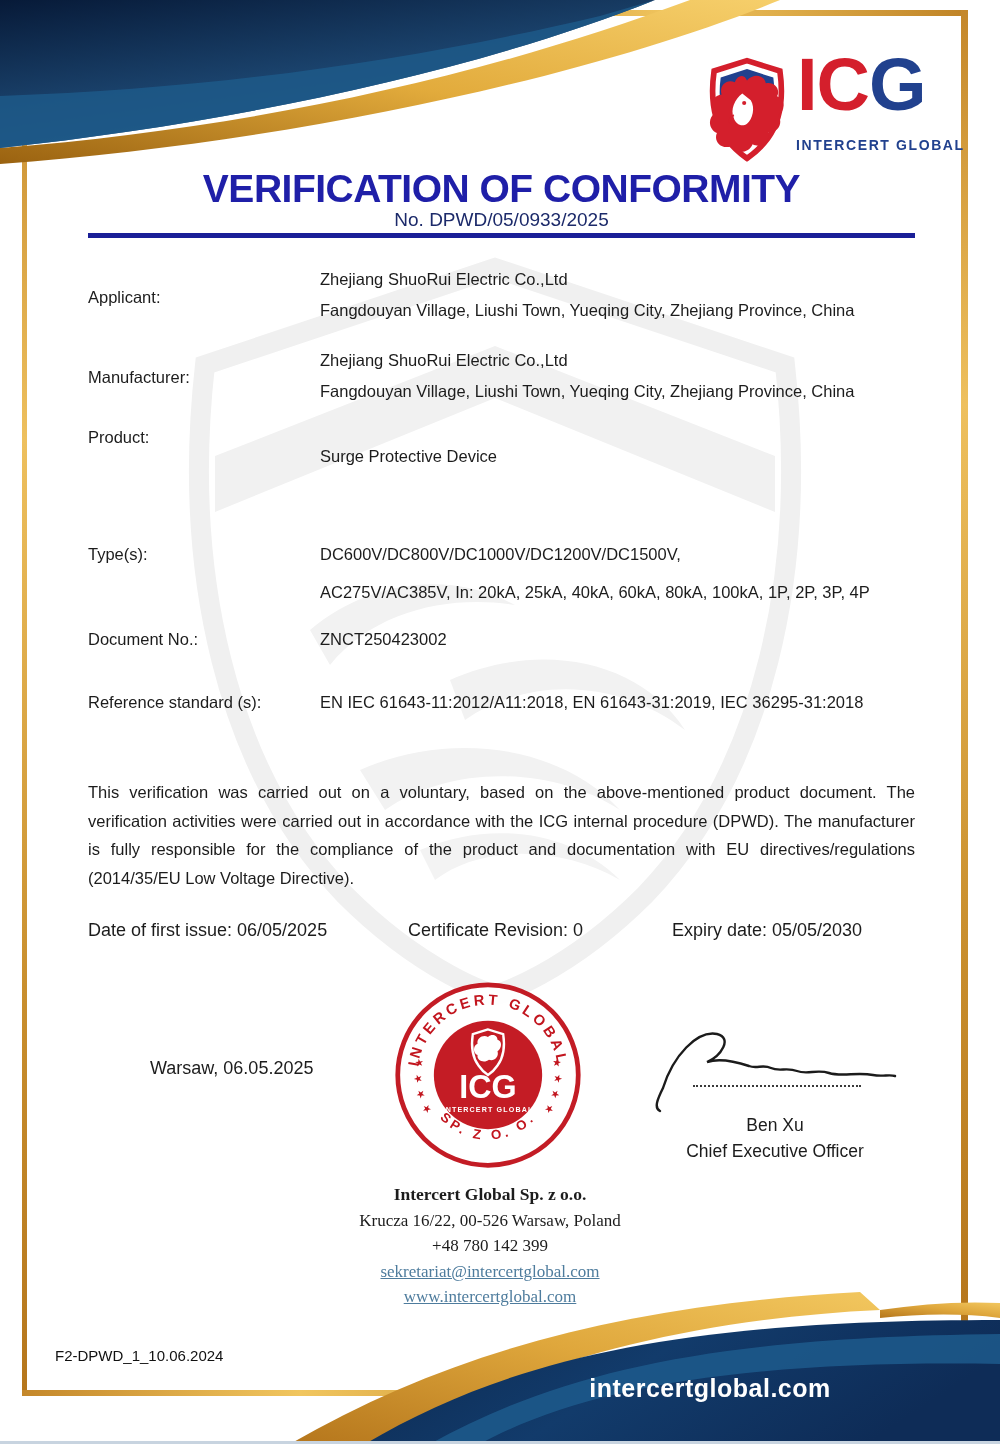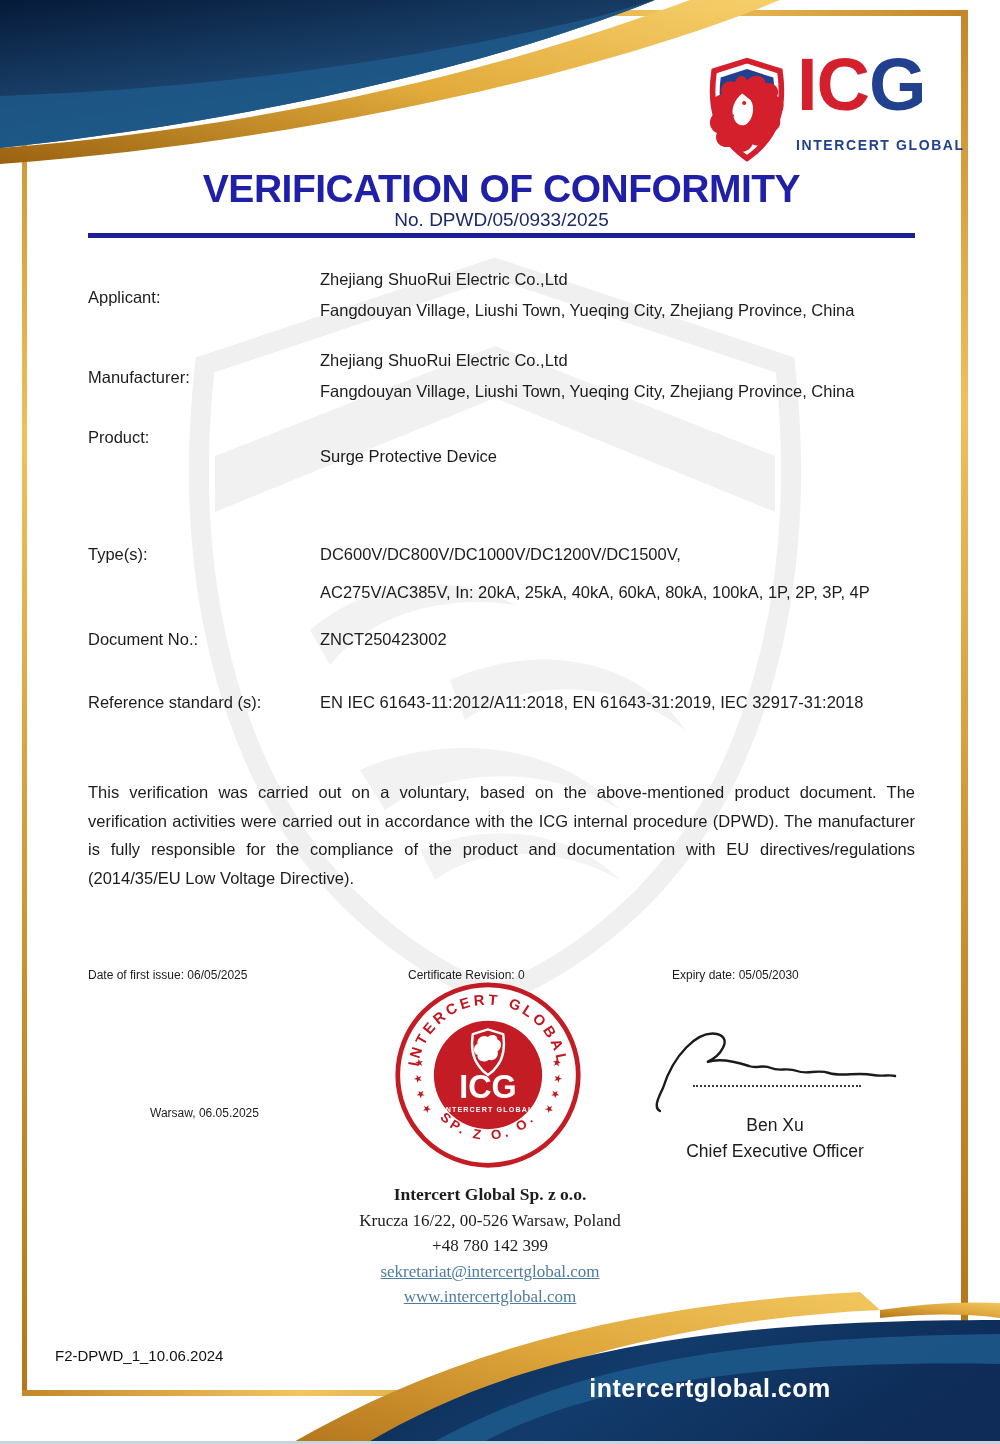--- a/index.html
+++ b/index.html
@@ -15,21 +15,21 @@
   .z1{z-index:1}.z2{z-index:2}.z3{z-index:3}.z4{z-index:4}
   .frame{position:absolute;z-index:1;}
   .frame.v{width:5px;background:linear-gradient(180deg,#c4872a 0%,#eec05e 30%,#c98f2e 70%,#b5761c 100%);}
   .frame.h{height:6px;background:linear-gradient(90deg,#c4872a 0%,#f1c65f 45%,#bf8326 100%);}
   .label{font-size:16.5px;color:#1c1c1c;white-space:nowrap;}
   .value{font-size:16.5px;color:#1c1c1c;white-space:nowrap;}
   .title{font-size:39px;font-weight:700;letter-spacing:-0.5px;color:var(--title-blue);text-align:center;}
   .certno{font-size:19px;color:#1c2a6a;text-align:center;}
   .rule{background:var(--rule-blue);height:5px;}
   .statement{font-size:16.5px;line-height:28.5px;text-align:justify;color:#1c1c1c;}
-  .dateitem{font-size:12px;white-space:nowrap;margin-top:48px;}
+  .dateitem{font-size:18px;white-space:nowrap;}
   .sig-name{font-size:17.5px;line-height:26px;text-align:center;}
   .footer-line{font-size:17px;line-height:25.5px;text-align:center;color:#1c1c1c;}
   .footer-company{font-weight:700;font-size:17.5px;}
   .link{color:var(--link);text-decoration:underline;cursor:pointer;}
   .logo-text{font-size:74px;font-weight:700;letter-spacing:-1px;line-height:1;}
   .logo-sub{font-size:14px;font-weight:700;letter-spacing:1.6px;color:var(--brand-blue);white-space:nowrap;}
   .site-text{font-size:25px;font-weight:700;color:#ffffff;letter-spacing:0.5px;text-align:center;}
   .formcode{font-size:15px;color:#111;}
   .dotline{border-bottom:2.5px dotted #3a3a3a;}
 </style>
@@ -98,21 +98,21 @@
   <div class="abs z3 value" style="left:320px;top:447px;">Surge Protective Device</div>
 
   <div class="abs z3 label" style="left:88px;top:545px;">Type(s):</div>
   <div class="abs z3 value" style="left:320px;top:545px;text-align:center;">DC600V/DC800V/DC1000V/DC1200V/DC1500V,</div>
   <div class="abs z3 value" style="left:320px;top:583px;">AC275V/AC385V, In: 20kA, 25kA, 40kA, 60kA, 80kA, 100kA, 1P, 2P, 3P, 4P</div>
 
   <div class="abs z3 label" style="left:88px;top:630px;">Document No.:</div>
   <div class="abs z3 value" style="left:320px;top:630px;">ZNCT250423002</div>
 
   <div class="abs z3 label" style="left:88px;top:693px;">Reference standard (s):</div>
-  <div class="abs z3 value" style="left:320px;top:693px;">EN IEC 61643-11:2012/A11:2018, EN 61643-31:2019, IEC 32917-31:2018</div>
+  <div class="abs z3 value" style="left:320px;top:693px;">EN IEC 61643-11:2012/A11:2018, EN 61643-31:2019, IEC 36295-31:2018</div>
 
   <div class="abs z3 statement" style="left:88px;top:778px;width:827px;">This verification was carried out on a voluntary, based on the above-mentioned product document. The verification activities were carried out in accordance with the ICG internal procedure (DPWD). The manufacturer is fully responsible for the compliance of the product and documentation with EU directives/regulations (2014/35/EU Low Voltage Directive).</div>
 
   <div class="abs z3 dateitem" style="left:88px;top:920px;">Date of first issue: 06/05/2025</div>
   <div class="abs z3 dateitem" style="left:408px;top:920px;">Certificate Revision: 0</div>
   <div class="abs z3 dateitem" style="left:672px;top:920px;">Expiry date: 05/05/2030</div>
 
   <div class="abs z3 dateitem" style="left:150px;top:1058px;">Warsaw, 06.05.2025</div>
 
   <svg class="abs z3" style="left:393px;top:980px;" width="190" height="190" viewBox="0 0 200 200" aria-hidden="true">

